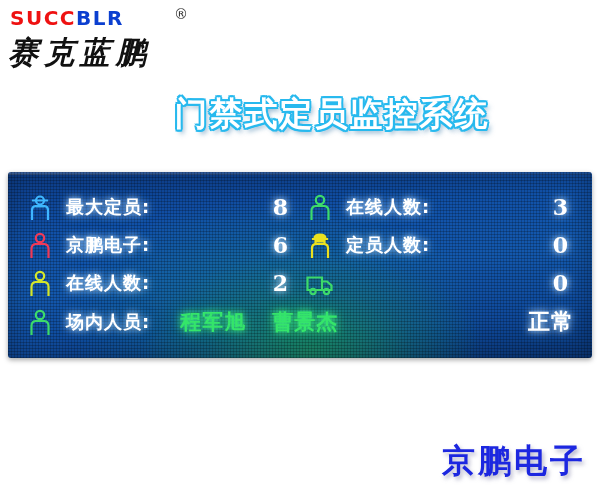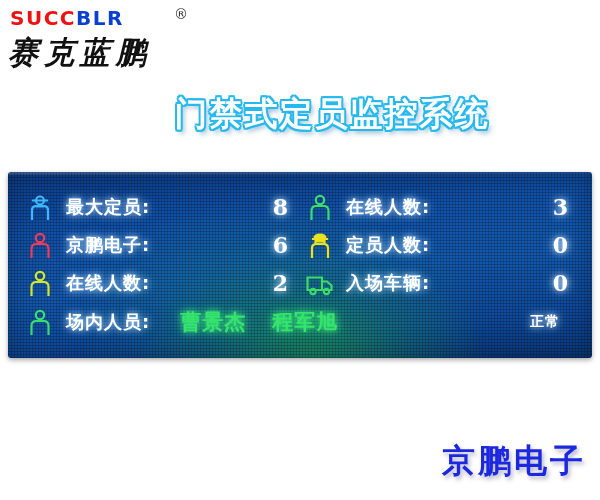--- a/index.html
+++ b/index.html
@@ -191,24 +191,24 @@
     font-weight: bold;
     font-size: 21px;
     letter-spacing: 1px;
     color: #34e56a;
     text-shadow: 0 0 7px rgba(70,255,130,0.95), 0 0 14px rgba(40,220,110,0.6);
     margin-right: 26px;
     white-space: nowrap;
   }
   .led-status {
     flex: 0 0 auto;
-    padding-right: 16px;
-    font-family: "DejaVu Sans", "Liberation Sans", sans-serif;
-    font-weight: bold;
-    font-size: 14px;
+    padding-right: 2px;
+    font-family: "DejaVu Sans", "Liberation Sans", sans-serif;
+    font-weight: bold;
+    font-size: 22px;
     letter-spacing: 1px;
     color: #ffffff;
     text-shadow: 0 0 6px rgba(200,230,255,0.95), 0 0 13px rgba(130,195,255,0.7);
     white-space: nowrap;
   }
 
   
   #footer-brand {
     position: absolute;
     right: 14px;
@@ -315,38 +315,37 @@
         <span class="led-icon">
           <svg width="30" height="30" viewBox="0 0 30 30">
             <g fill="none" stroke="#3ddb6a" stroke-width="2.2" stroke-linecap="square">
               <path d="M2.5 9.5 L17 9.5 L17 22 L2.5 22 Z"></path>
               <path d="M17 13.5 L22 13.5 L26.5 17.5 L26.5 22 L17 22"></path>
               <circle cx="8" cy="23.5" r="2.6"></circle>
               <circle cx="21.5" cy="23.5" r="2.6"></circle>
             </g>
           </svg>
         </span>
-        <span class="led-label">入场车辆:</span>
         <span class="led-value">0</span>
       </div>
     </div>
 
     <div class="led-row-wide">
       <span class="led-icon">
         <svg width="30" height="30" viewBox="0 0 30 30">
           <g fill="none" stroke="#3ddb6a" stroke-width="2.2" stroke-linecap="square">
             <circle cx="15" cy="8" r="4.2"></circle>
             <path d="M6.5 27 L6.5 19 Q6.5 14.5 10.5 14 L19.5 14 Q23.5 14.5 23.5 19 L23.5 27"></path>
           </g>
         </svg>
       </span>
       <span class="led-label">场内人员:</span>
       <span class="names-area">
+        <span class="led-name">程军旭</span>
         <span class="led-name">曹景杰</span>
-        <span class="led-name">程军旭</span>
       </span>
       <span class="led-status">正常</span>
     </div>
 
   </div>
 </div>
 
 <div id="footer-brand">京鹏电子</div>
 
 </body></html>

